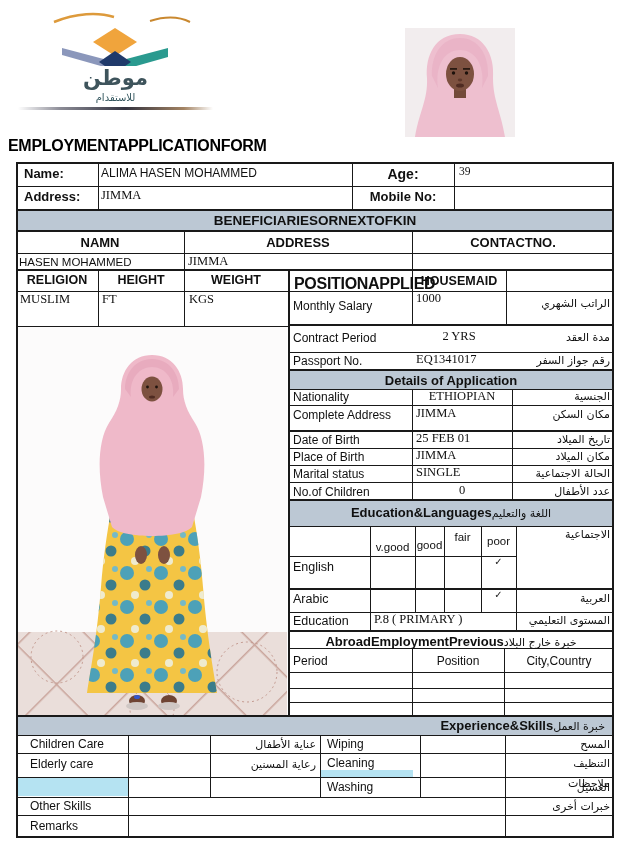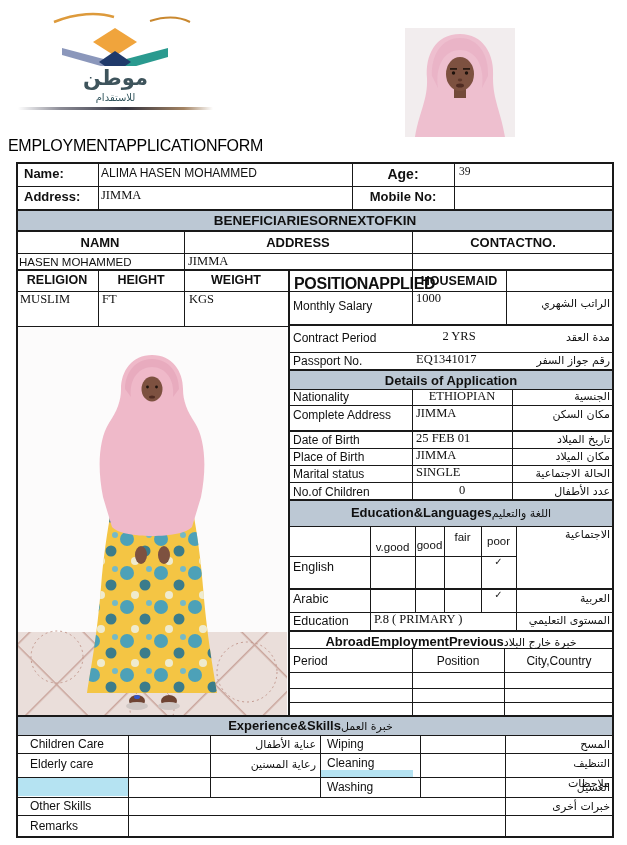--- a/index.html
+++ b/index.html
@@ -7,21 +7,21 @@
   .page { position:relative; width:627px; height:845px; background:#fff; overflow:hidden;
           font-family:"Liberation Sans", sans-serif; color:#111; }
   .t { position:absolute; font-size:12px; line-height:1.25; white-space:nowrap; color:#101010; }
   .b { font-weight:bold; }
   .sf { font-family:"Liberation Serif", serif; font-size:12.5px; }
   .ctr { text-align:center; }
   .rt { text-align:right; }
   .arb { font-family:"DejaVu Sans", sans-serif; font-size:11px; }
   .grid { position:absolute; left:0; top:0; }
   .company { font-weight:bold; font-size:12.5px; letter-spacing:.2px; }
-  .title { font-weight:normal; font-size:16px; letter-spacing:-0.3px; color:#000; }
+  .title { font-weight:bold; font-size:16px; letter-spacing:-0.3px; color:#000; }
   .logo-line { position:absolute; left:0; top:99px; width:195px; height:3px;
     background:linear-gradient(90deg, rgba(90,90,105,0) 0%, rgba(90,90,105,.7) 22%, #33333f 55%, rgba(140,100,60,.8) 85%, rgba(140,100,60,0) 100%); }
 </style>
 </head>
 <body>
 
 <div class="page">
 
   <div style="position:absolute;left:18px;top:8px;width:195px;height:106px;">
     <svg width="195" height="58" viewBox="0 0 195 58" style="position:absolute;left:0;top:0;">
@@ -239,21 +239,21 @@
   <div class="t sf" style="left:374px;top:612px;">P.8 ( PRIMARY )</div>
   <div class="t rt arb" style="left:516px;top:614px;width:94px;">المستوى التعليمي</div>
 
   <div class="t ctr" style="left:288px;top:634px;width:326px;">
     <span class="b" style="font-size:13px;">AbroadEmploymentPrevious</span><span class="arb">خبرة خارج البلاد</span>
   </div>
   <div class="t" style="left:293px;top:654px;">Period</div>
   <div class="t ctr" style="left:412px;top:654px;width:92px;">Position</div>
   <div class="t ctr" style="left:504px;top:654px;width:110px;">City,Country</div>
 
-  <div class="t ctr" style="left:16px;top:718px;width:589px;">
+  <div class="t ctr" style="left:16px;top:718px;width:589px;text-align:right;">
     <span class="b" style="font-size:13px;">Experience&amp;Skills</span><span class="arb">خبرة العمل</span>
   </div>
 
   <div class="t" style="left:30px;top:737px;">Children Care</div>
   <div class="t rt arb" style="left:212px;top:738px;width:104px;">عناية الأطفال</div>
   <div class="t" style="left:327px;top:737px;">Wiping</div>
   <div class="t rt arb" style="left:510px;top:738px;width:100px;">المسح</div>
 
   <div class="t" style="left:30px;top:757px;">Elderly care</div>
   <div class="t rt arb" style="left:212px;top:758px;width:104px;">رعاية المسنين</div>

